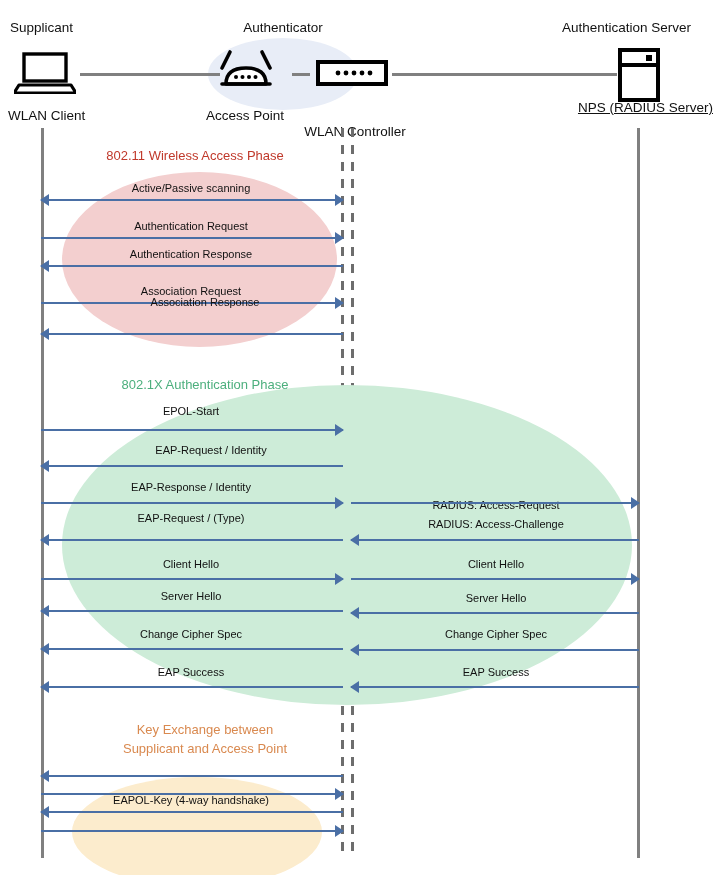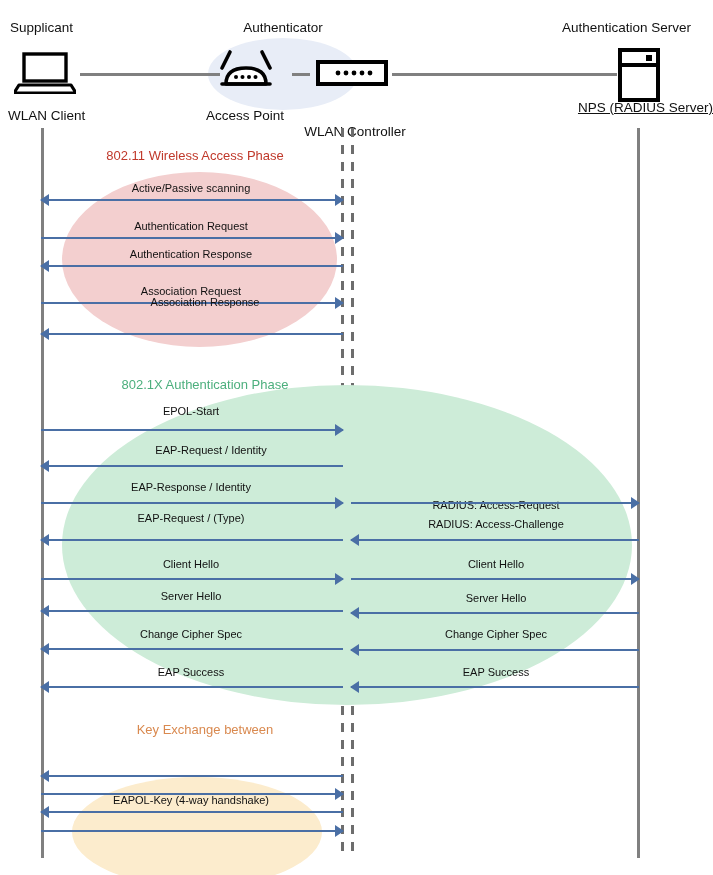--- a/index.html
+++ b/index.html
@@ -182,20 +182,21 @@
 
   <div class="phase-blob blob-green" style="left:62px; top:385px; width:570px; height:320px;"></div>
 
   <div class="phase-blob blob-yellow" style="left:72px; top:777px; width:250px; height:110px;"></div>
 
   <div class="phase-title" style="left:60px; top:146px; width:270px; color:#C0392B;">802.11 Wireless Access Phase</div>
 
   <div class="phase-title" style="left:60px; top:375px; width:290px; color:#4CAF7D;">802.1X Authentication Phase</div>
 
   <div class="phase-title" style="left:60px; top:720px; width:290px; color:#D9894F;">Key Exchange between</div>
+  <div class="phase-title" style="left:60px; top:739px; width:290px; color:#D9894F;">Supplicant and Access Point</div>
 
   <div class="msg-label" style="left:191px; top:182px;">Active/Passive scanning</div>
   <div class="msg dir-left" style="left:41px; top:199px; width:302px;">
     <div class="shaft"></div>
       <div class="head"></div>
   </div>
   <div class="msg dir-right" style="left:41px; top:199px; width:302px;">
     <div class="shaft"></div>
       <div class="head"></div>
   </div>

